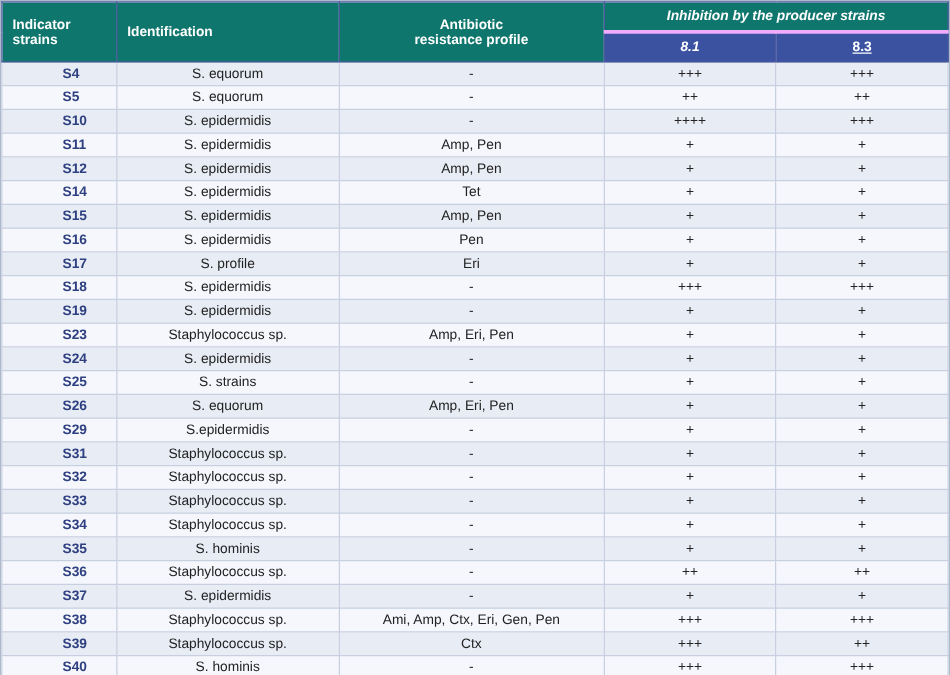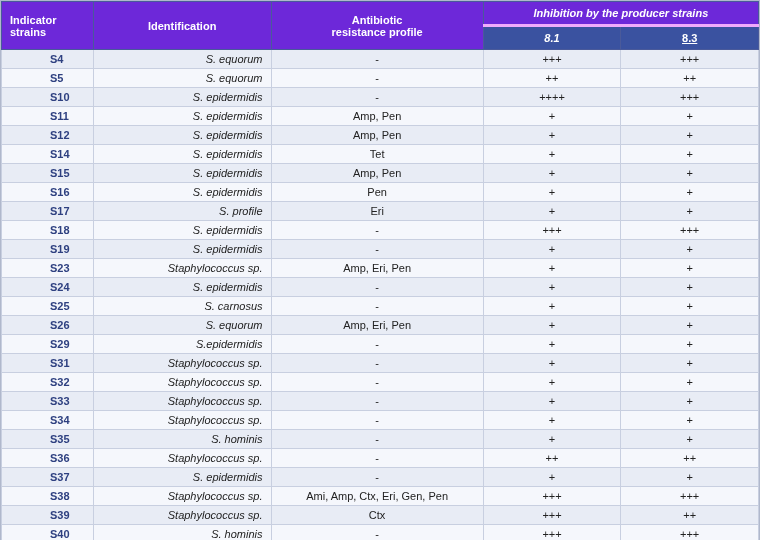--- a/index.html
+++ b/index.html
@@ -12,21 +12,21 @@
     }
     .table-container {
       width: 760px;
       border: 1px solid #b0b8cc;
     }
     table {
       width: 100%;
       border-collapse: collapse;
     }
     thead tr {
-      background-color: #6d28d9;
+      background-color: #0f766e;
       color: #fff;
     }
     thead th {
       padding: 5px 8px;
       text-align: center;
       font-weight: bold;
       font-size: 11px;
       border: 1px solid #4a5a9a;
       vertical-align: middle;
     }
@@ -47,37 +47,36 @@
       font-size: 11px;
       color: #222;
     }
     tbody td.col-strain {
       text-align: left;
       font-weight: bold;
       color: #2e4080;
       padding-left: 48px;
     }
     tbody td.col-id {
-      text-align: right;
-      font-style: italic;
+      text-align: center;
     }
     .sub-header {
       background-color: #3a52a0;
     }
   </style>
 </head>
 <body>
 
 <div class="table-container">
   <table>
     <thead>
       <tr>
         <th rowspan="2" class="left-align" style="white-space:pre-line; width:80px;">Indicator
 strains</th>
-        <th rowspan="2" class="left-align" style="width:155px;text-align:center;">Identification</th>
+        <th rowspan="2" class="left-align" style="width:155px;">Identification</th>
         <th rowspan="2" style="white-space:pre-line; width:185px;">Antibiotic
 resistance profile</th>
         <th colspan="2" style="border-bottom:3px solid #f0abfc;font-style:italic;">Inhibition by the producer strains</th>
       </tr>
       <tr class="sub-header">
         <th style="width:120px;font-style:italic;">8.1</th>
         <th style="width:120px;text-decoration:underline;">8.3</th>
       </tr>
     </thead>
     <tbody id="table-body">
@@ -167,21 +166,21 @@
         </tr>
         <tr>
           <td class="col-strain">S24</td>
           <td class="col-id">S. epidermidis</td>
           <td>-</td>
           <td>+</td>
           <td>+</td>
         </tr>
         <tr>
           <td class="col-strain">S25</td>
-          <td class="col-id">S. carnosus</td>
+          <td class="col-id">S. strains</td>
           <td>-</td>
           <td>+</td>
           <td>+</td>
         </tr>
         <tr>
           <td class="col-strain">S26</td>
           <td class="col-id">S. equorum</td>
           <td>Amp, Eri, Pen</td>
           <td>+</td>
           <td>+</td>

